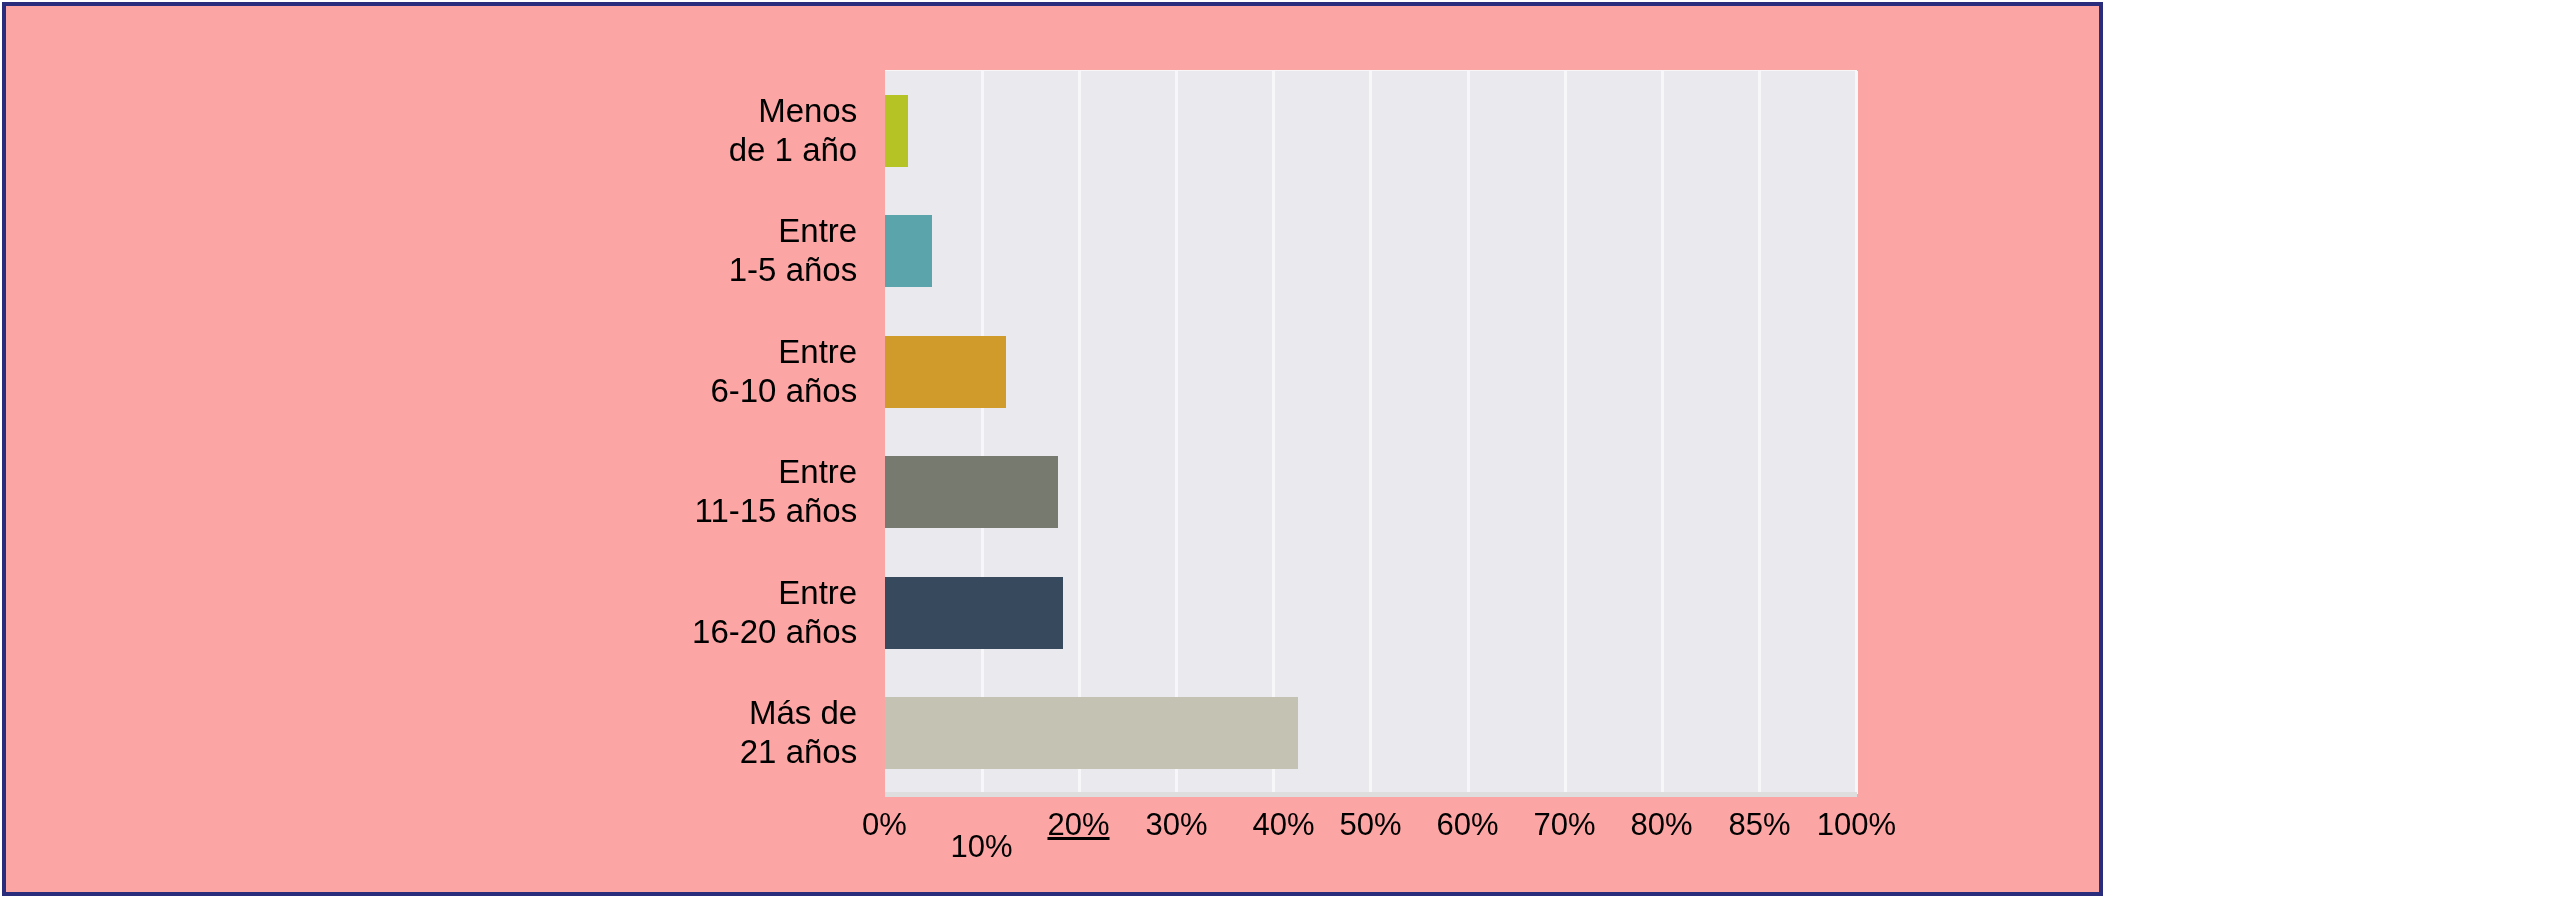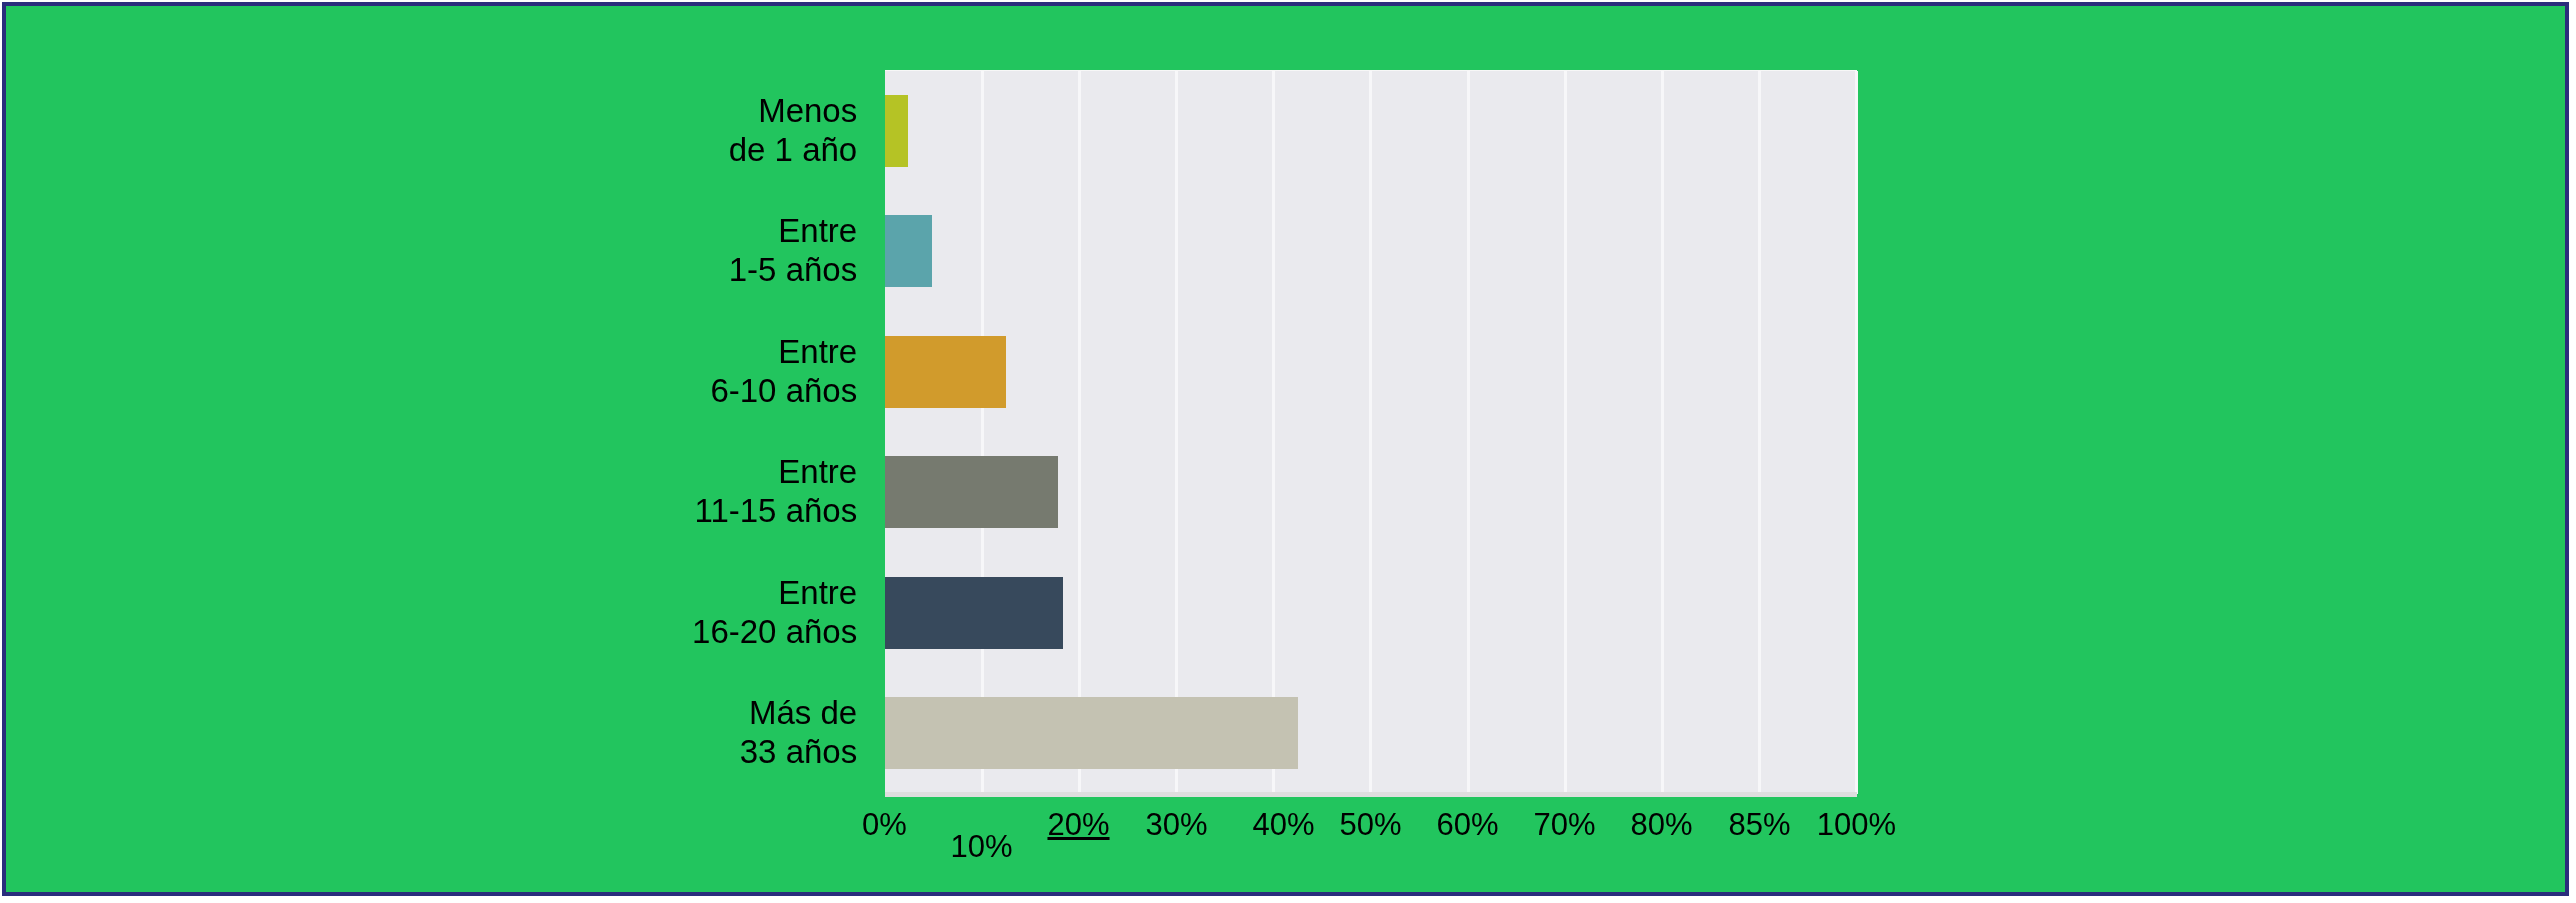--- a/index.html
+++ b/index.html
@@ -12,24 +12,24 @@
     height: 903px;
     font-family: "Liberation Sans", sans-serif;
     overflow: hidden;
   }
 
   
   #frame {
     position: absolute;
     left: 1.5px;
     top: 1.5px;
-    width: 2567px;
+    width: 2101px;
     height: 894px;
     border: 4.4px solid #2a2d7c;
-    background: #22c55e;
+    background: #fca5a5;
     box-sizing: border-box;
   }
 
   
   #figure {
     position: absolute;
     left: 0;
     top: 0;
     width: 2567px;
     height: 885px;
@@ -127,21 +127,21 @@
 de 1 año</div>
         <div class="ylabel" style="top: 141px;">Entre
 1-5 años</div>
         <div class="ylabel" style="top: 262px;">Entre
 6-10 años</div>
         <div class="ylabel" style="top: 382px;">Entre
 11-15 años</div>
         <div class="ylabel" style="top: 503px;">Entre
 16-20 años</div>
         <div class="ylabel" style="top: 623px;">Más de
-33 años</div>
+21 años</div>
       </div>
 
     <div id="plot">
         <div class="gridline" style="left: 96px;"></div>
         <div class="gridline" style="left: 193px;"></div>
         <div class="gridline" style="left: 290px;"></div>
         <div class="gridline" style="left: 387px;"></div>
         <div class="gridline" style="left: 484px;"></div>
         <div class="gridline" style="left: 582px;"></div>
         <div class="gridline" style="left: 679px;"></div>

